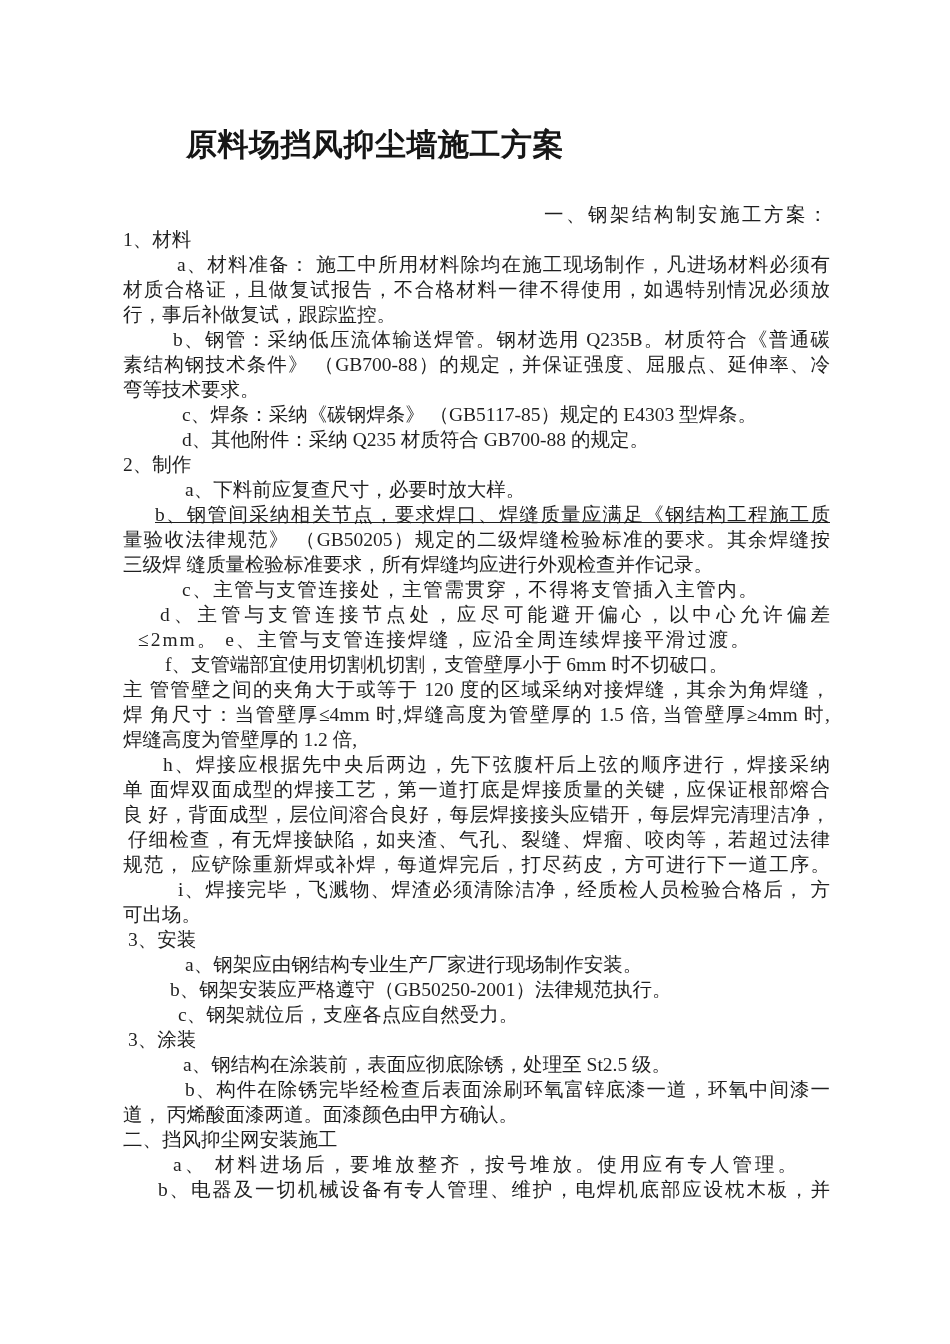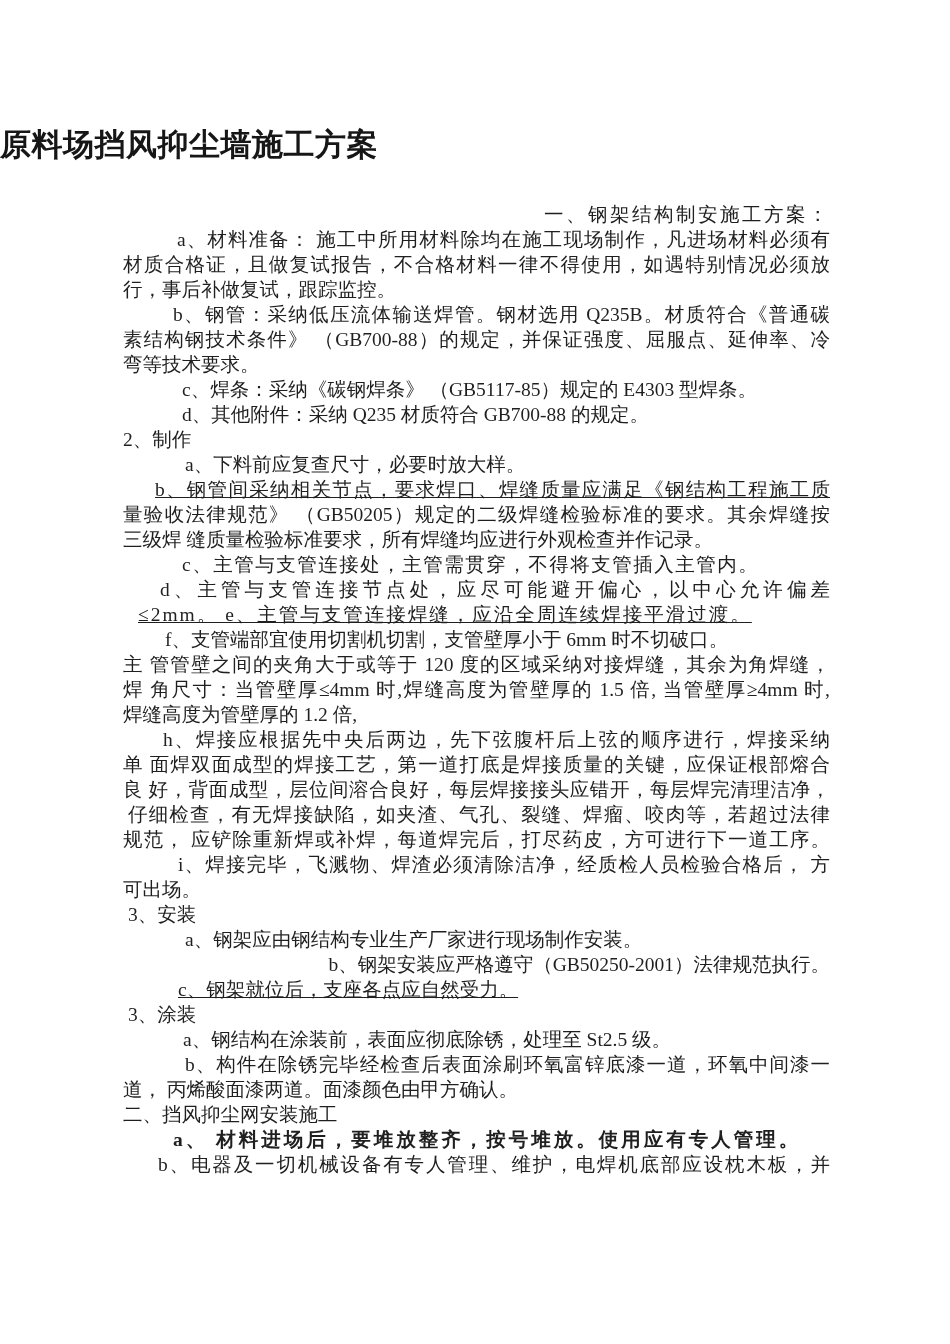--- a/index.html
+++ b/index.html
@@ -14,20 +14,21 @@
     background: #ffffff;
     overflow: hidden;
     font-family: "Liberation Serif", serif;
     color: #1f1f1f;
   }
   .doc-title {
     position: absolute;
     top: 124px;
     left: 0;
     width: 750px;
+    text-align: center;
     font-size: 31px;
     font-weight: bold;
     line-height: 42px;
     letter-spacing: 0.5px;
     color: #161616;
   }
   .doc-body {
     position: absolute;
     top: 202px;
     left: 123px;
@@ -46,52 +47,53 @@
     text-justify: inter-character;
   }
 </style>
 </head>
 <body>
 
 <div class="page">
   <div class="doc-title">原料场挡风抑尘墙施工方案</div>
   <div class="doc-body">
       <div class="line" style="padding-left: 2px; letter-spacing: 2.5px; text-align: right;">一、钢架结构制安施工方案：</div>
+      <div class="line">1、材料</div>
       <div class="line j" style="padding-left: 54px;">a、材料准备： 施工中所用材料除均在施工现场制作，凡进场材料必须有</div>
       <div class="line j">材质合格证，且做复试报告，不合格材料一律不得使用，如遇特别情况必须放</div>
       <div class="line">行，事后补做复试，跟踪监控。</div>
       <div class="line j" style="padding-left: 50px;">b、钢管：采纳低压流体输送焊管。钢材选用 Q235B。材质符合《普通碳</div>
       <div class="line j">素结构钢技术条件》 （GB700-88）的规定，并保证强度、屈服点、延伸率、冷</div>
       <div class="line">弯等技术要求。</div>
       <div class="line" style="padding-left: 59px;">c、焊条：采纳《碳钢焊条》 （GB5117-85）规定的 E4303 型焊条。</div>
       <div class="line" style="padding-left: 59px;">d、其他附件：采纳 Q235 材质符合 GB700-88 的规定。</div>
       <div class="line">2、制作</div>
       <div class="line" style="padding-left: 62px;">a、下料前应复查尺寸，必要时放大样。</div>
       <div class="line j" style="padding-left: 32px; text-decoration: underline;">b、钢管间采纳相关节点，要求焊口、焊缝质量应满足《钢结构工程施工质</div>
       <div class="line j">量验收法律规范》 （GB50205）规定的二级焊缝检验标准的要求。其余焊缝按</div>
       <div class="line">三级焊 缝质量检验标准要求，所有焊缝均应进行外观检查并作记录。</div>
       <div class="line" style="padding-left: 59px; letter-spacing: 1.5px;">c、主管与支管连接处，主管需贯穿，不得将支管插入主管内。</div>
       <div class="line j" style="padding-left: 37px;">d、主管与支管连接节点处，应尽可能避开偏心，以中心允许偏差</div>
-      <div class="line" style="padding-left: 15px; letter-spacing: 2px; text-decoration: underline;">≤2mm。 e、主管与支管连接焊缝，应沿全周连续焊接平滑过渡。</div>
+      <div class="line" style="padding-left: 15px; letter-spacing: 2px;">≤2mm。 e、主管与支管连接焊缝，应沿全周连续焊接平滑过渡。</div>
       <div class="line" style="padding-left: 42px;">f、支管端部宜使用切割机切割，支管壁厚小于 6mm 时不切破口。</div>
       <div class="line j">主 管管壁之间的夹角大于或等于 120 度的区域采纳对接焊缝，其余为角焊缝，</div>
       <div class="line j">焊 角尺寸：当管壁厚≤4mm 时,焊缝高度为管壁厚的 1.5 倍, 当管壁厚≥4mm 时,</div>
       <div class="line">焊缝高度为管壁厚的 1.2 倍,</div>
       <div class="line j" style="padding-left: 40px;">h、焊接应根据先中央后两边，先下弦腹杆后上弦的顺序进行，焊接采纳</div>
       <div class="line j">单 面焊双面成型的焊接工艺，第一道打底是焊接质量的关键，应保证根部熔合</div>
       <div class="line j">良 好，背面成型，层位间溶合良好，每层焊接接头应错开，每层焊完清理洁净，</div>
       <div class="line j" style="padding-left: 5px;">仔细检查，有无焊接缺陷，如夹渣、气孔、裂缝、焊瘤、咬肉等，若超过法律</div>
       <div class="line j">规范， 应铲除重新焊或补焊，每道焊完后，打尽药皮，方可进行下一道工序。</div>
       <div class="line j" style="padding-left: 55px;">i、焊接完毕，飞溅物、焊渣必须清除洁净，经质检人员检验合格后， 方</div>
       <div class="line">可出场。</div>
       <div class="line" style="padding-left: 5px;">3、安装</div>
       <div class="line" style="padding-left: 62px;">a、钢架应由钢结构专业生产厂家进行现场制作安装。</div>
-      <div class="line" style="padding-left: 47px; text-align: right;">b、钢架安装应严格遵守（GB50250-2001）法律规范执行。</div>
-      <div class="line" style="padding-left: 55px; text-decoration: underline;">c、钢架就位后，支座各点应自然受力。</div>
+      <div class="line" style="padding-left: 47px;">b、钢架安装应严格遵守（GB50250-2001）法律规范执行。</div>
+      <div class="line" style="padding-left: 55px;">c、钢架就位后，支座各点应自然受力。</div>
       <div class="line" style="padding-left: 5px;">3、涂装</div>
       <div class="line" style="padding-left: 60px;">a、钢结构在涂装前，表面应彻底除锈，处理至 St2.5 级。</div>
       <div class="line j" style="padding-left: 62px;">b、构件在除锈完毕经检查后表面涂刷环氧富锌底漆一道，环氧中间漆一</div>
       <div class="line">道， 丙烯酸面漆两道。面漆颜色由甲方确认。</div>
       <div class="line">二、挡风抑尘网安装施工</div>
-      <div class="line" style="padding-left: 50px; letter-spacing: 3px; font-weight: bold;">a、 材料进场后，要堆放整齐，按号堆放。使用应有专人管理。</div>
+      <div class="line" style="padding-left: 50px; letter-spacing: 3px;">a、 材料进场后，要堆放整齐，按号堆放。使用应有专人管理。</div>
       <div class="line j" style="padding-left: 35px;">b、电器及一切机械设备有专人管理、维护，电焊机底部应设枕木板，并</div>
     </div>
 </div>
 
 </body></html>

